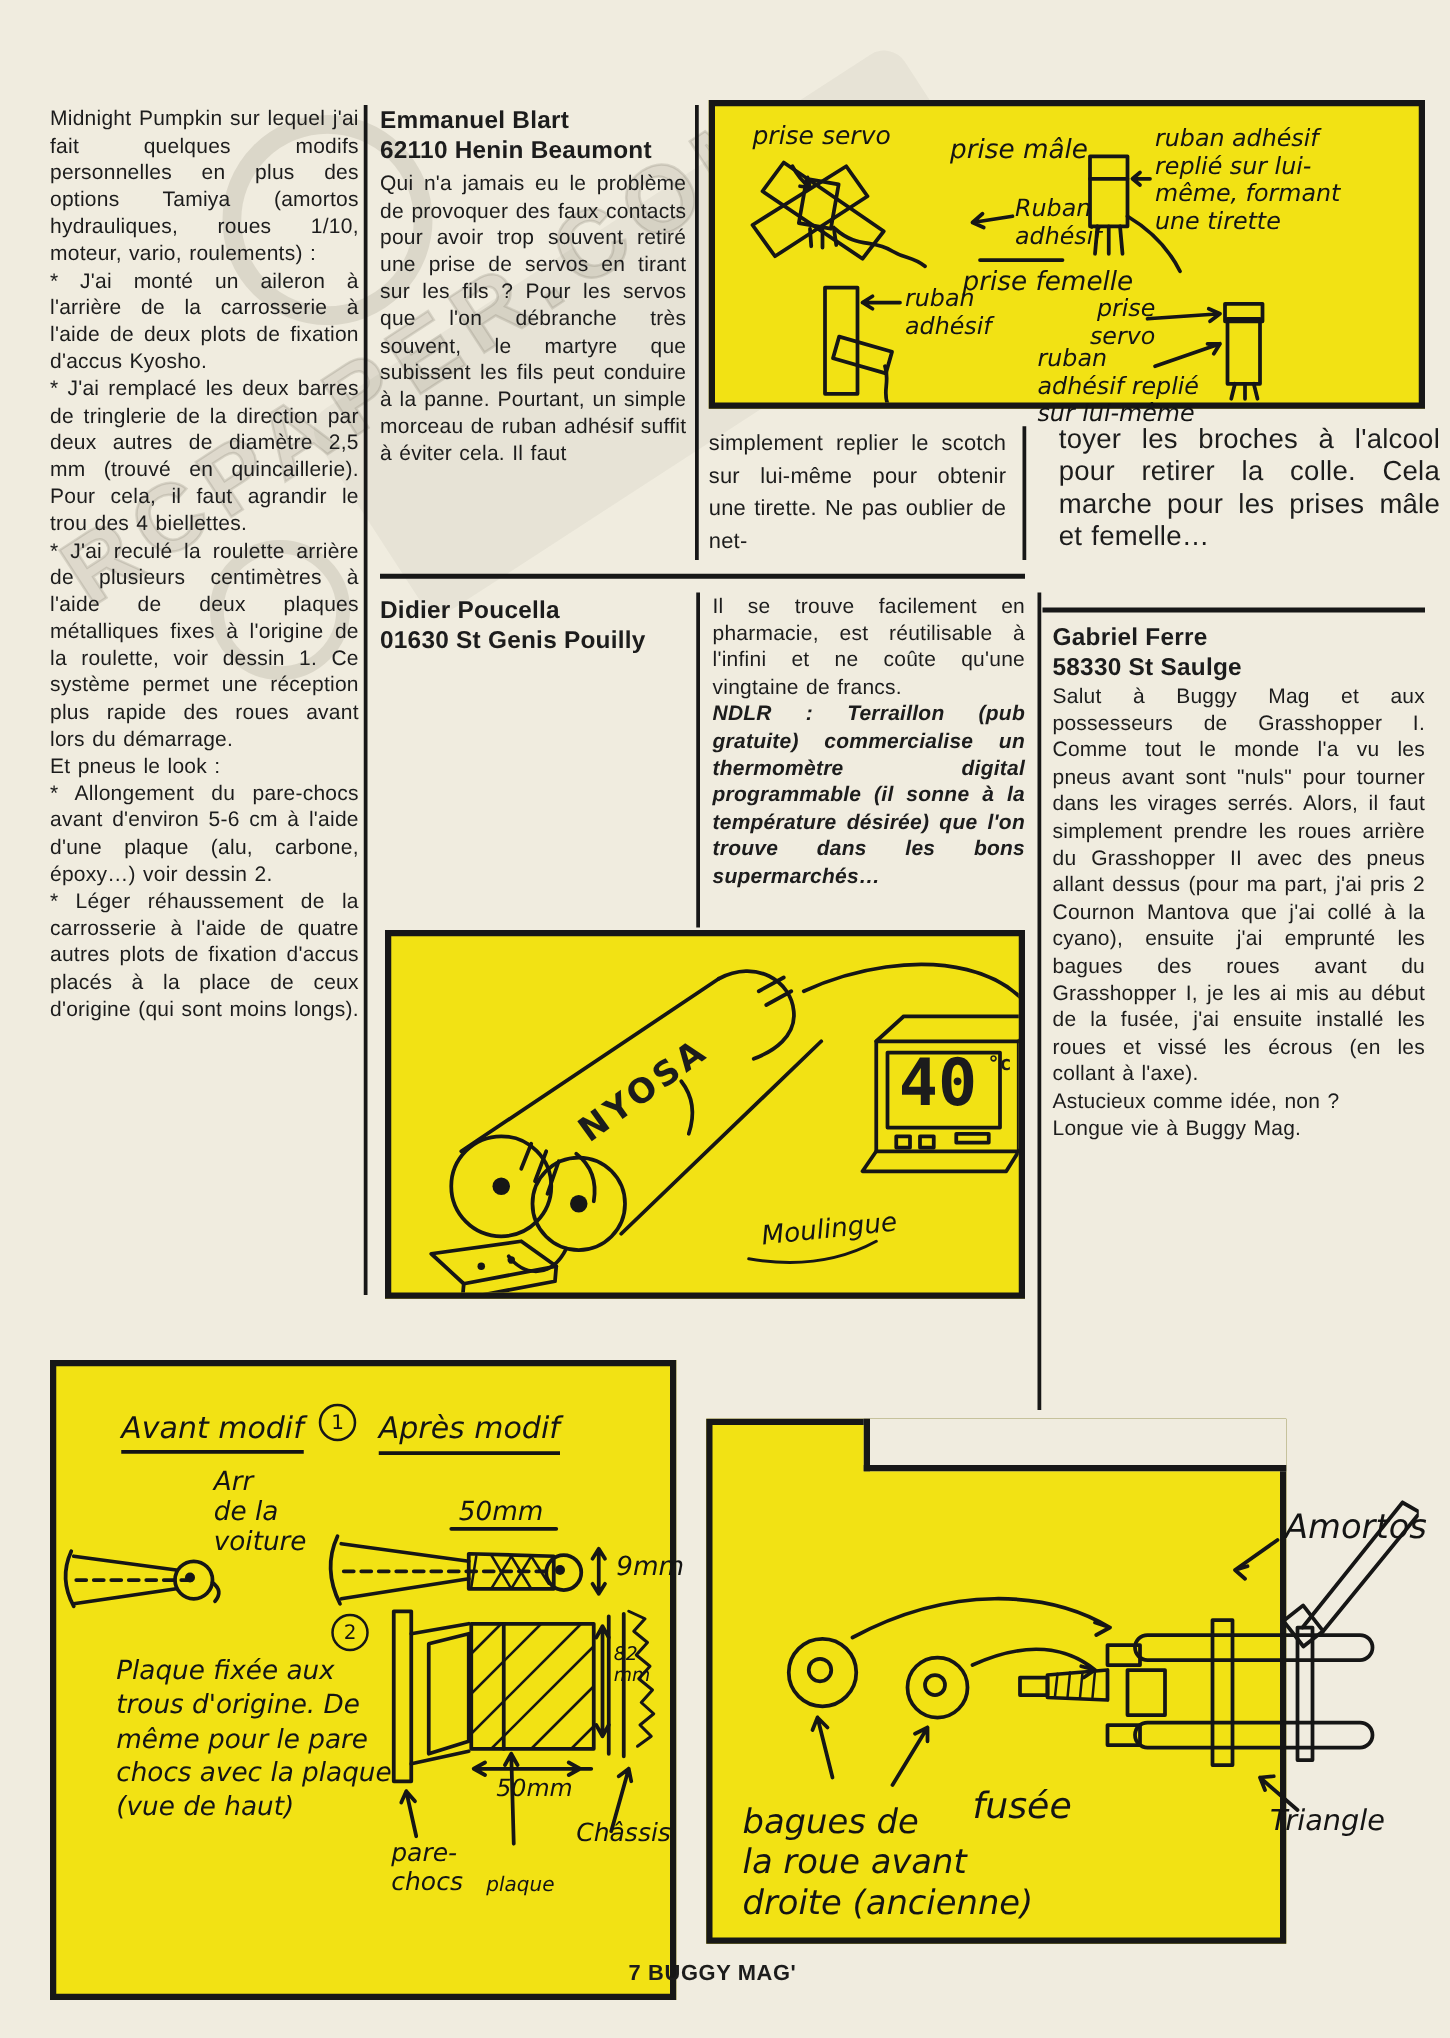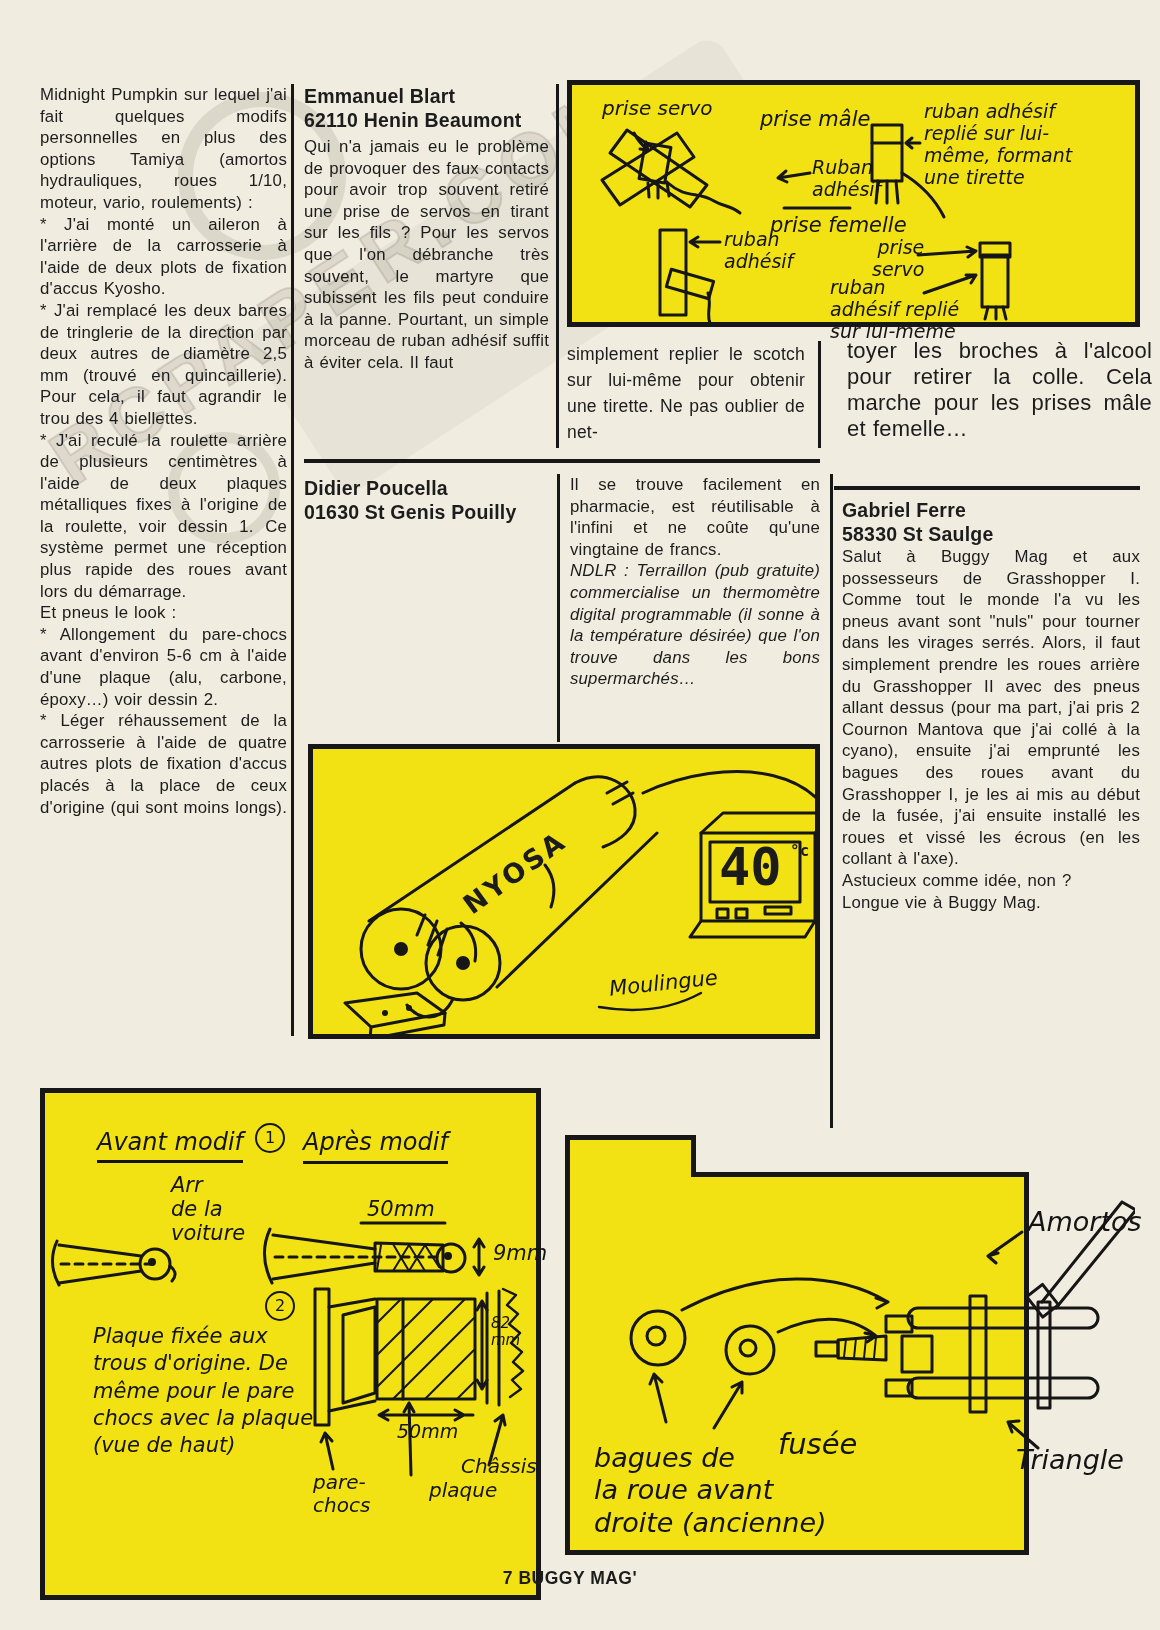--- a/index.html
+++ b/index.html
@@ -7,21 +7,21 @@
        font-family:"Liberation Sans",sans-serif;color:#1c1c1c;}
   .abs{position:absolute;}
   .body-text{font-size:16.8px;line-height:21.6px;text-align:justify;letter-spacing:.2px;word-spacing:1px;color:#1c1c1c;}
   .heading{font-weight:bold;font-size:19.5px;line-height:24px;letter-spacing:.2px;}
   .ybox{background:#f2e214;border:5px solid #171717;box-sizing:border-box;}
   .rule{background:#171717;}
   .hand{font-family:"DejaVu Sans",sans-serif;font-style:italic;color:#141414;line-height:1.15;white-space:pre-line;}
   .circled{border:2.5px solid #171717;border-radius:50%;width:26px;height:26px;display:flex;
            align-items:center;justify-content:center;font-size:16px;font-style:normal;
            font-family:"DejaVu Sans",sans-serif;}
-  .ndlr{font-weight:normal;font-style:italic;}
+  .ndlr{font-weight:bold;font-style:italic;}
   .wm-text{transform:rotate(-33deg);transform-origin:0 50%;font-weight:bold;font-size:76px;
            letter-spacing:10px;color:rgba(110,104,90,0.14);-webkit-text-stroke:2px rgba(110,104,90,0.20);
            pointer-events:none;white-space:nowrap;}
   .ghost{pointer-events:none;border-radius:50%;}
   .seg{font-family:"DejaVu Sans Mono",monospace;font-weight:bold;}
   svg{position:absolute;left:0;top:0;}
   .sk{stroke:#161616;stroke-width:3;fill:none;stroke-linecap:round;stroke-linejoin:round;}
   .skf{fill:#161616;stroke:none;}
 </style>
 </head>
@@ -217,21 +217,21 @@
   <div class="abs hand" style="left:322px;top:104px;font-size:21px;">50mm</div>
   <div class="abs hand" style="left:448px;top:148px;font-size:21px;">9mm</div>
   <div class="abs hand circled" style="left:220px;top:198px;">2</div>
   <div class="abs hand" style="left:48px;top:230px;font-size:21px;line-height:1.3;">Plaque fixée aux
 trous d'origine. De
 même pour le pare
 chocs avec la plaque
 (vue de haut)</div>
   <div class="abs hand" style="left:268px;top:378px;font-size:20px;">pare-
 chocs</div>
-  <div class="abs hand" style="left:344px;top:386px;font-size:20px;margin-left:40px;">plaque</div>
+  <div class="abs hand" style="left:344px;top:406px;font-size:16px;">plaque</div>
   <div class="abs hand" style="left:416px;top:362px;font-size:20px;">Châssis</div>
   <div class="abs hand" style="left:446px;top:222px;font-size:15px;">82
 mm</div>
   <div class="abs hand" style="left:352px;top:328px;font-size:19px;">50mm</div>
 </div>
 
 <div class="abs ybox" style="left:565px;top:1135px;width:464px;height:420px;">
 
   <div class="abs" style="right:-5px;top:-5px;width:338px;height:42px;background:#f0ecdf;border-left:5px solid #171717;border-bottom:5px solid #171717;box-sizing:border-box;"></div>
   <svg width="565" height="410" viewBox="0 0 565 410">
@@ -259,20 +259,20 @@
       <path d="M472,162 L552,62 M486,168 L566,70 M552,62 L566,70"></path>
       <rect x="462" y="148" width="20" height="26" transform="rotate(-38 472 160)"></rect>
 
       <path d="M452,92 L418,116 m10,-3 l-10,3 l8,7"></path>
       <path d="M468,308 L438,282 m4,10 l-4,-10 l11,-1"></path>
       <path d="M96,282 L84,234 m-4,10 l4,-10 l8,8"></path>
       <path d="M144,288 L172,242 m-10,5 l10,-5 l0,11"></path>
     </g>
   </svg>
   <div class="abs hand" style="left:458px;top:66px;font-size:27px;">Amortos</div>
-  <div class="abs hand" style="left:446px;top:304px;font-size:27px;">Triangle</div>
+  <div class="abs hand" style="left:446px;top:304px;font-size:23px;">Triangle</div>
   <div class="abs hand" style="left:208px;top:288px;font-size:29px;">fusée</div>
   <div class="abs hand" style="left:24px;top:302px;font-size:27px;line-height:1.2;">bagues de
 la roue avant
 droite (ancienne)</div>
 </div>
 
 <div class="abs" style="left:430px;top:1568px;width:280px;text-align:center;font-weight:bold;font-size:17.5px;letter-spacing:.5px;">7  BUGGY MAG'</div>
 
 </body></html>

